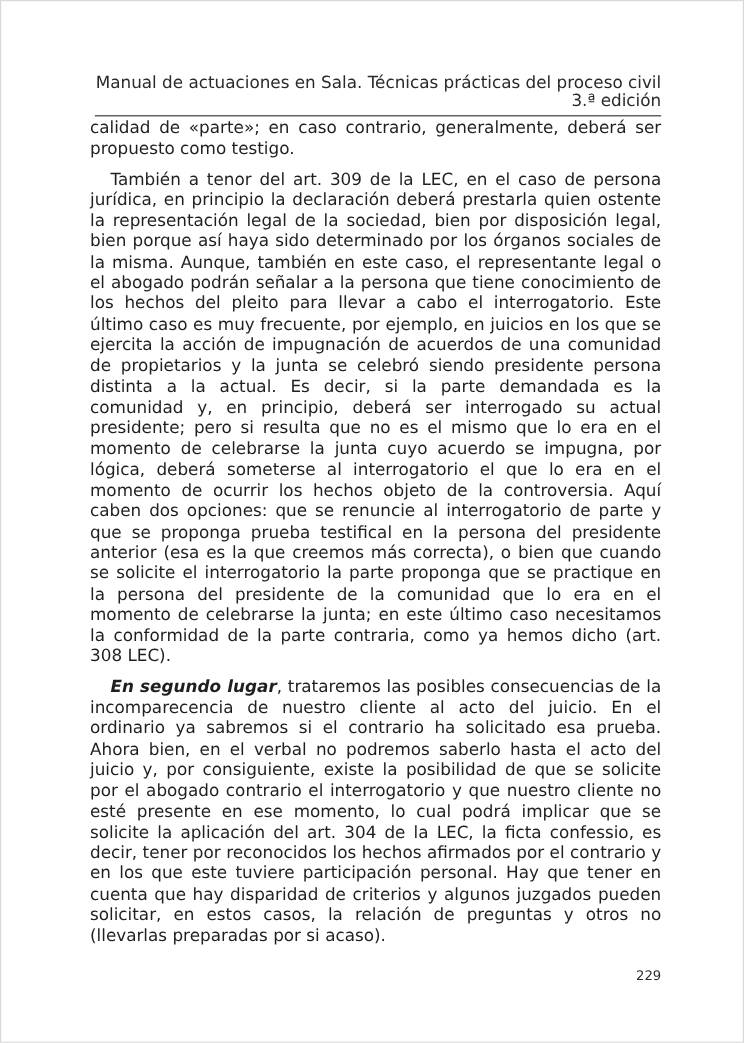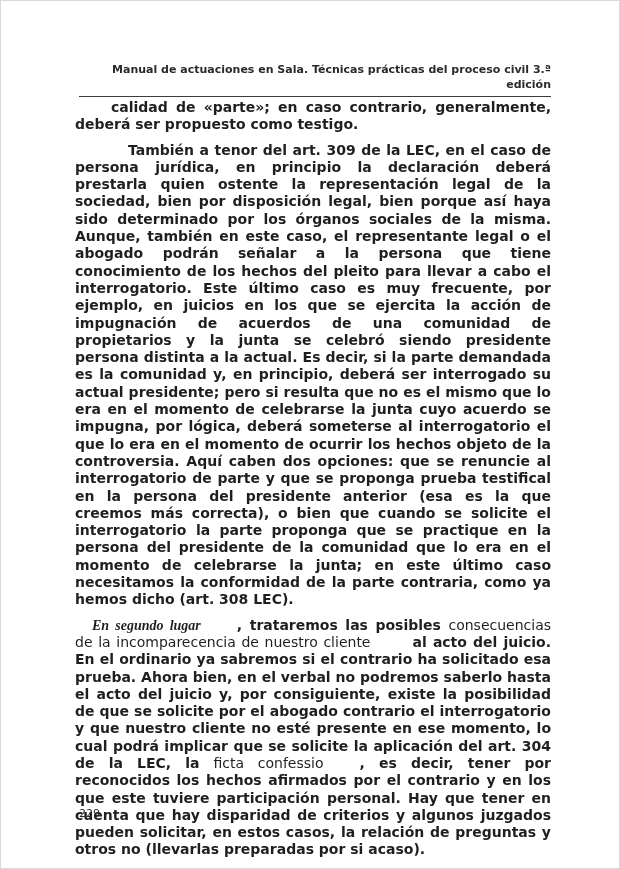--- a/index.html
+++ b/index.html
@@ -18,26 +18,25 @@
       overflow: hidden;
       box-sizing: border-box;
       border: 1px solid #d9d9d9;
     }
     .running-header {
       position: absolute;
       left: 78px;
       top: 61px;
       width: 472px;
       text-align: right;
-      font-size: 11px;
+      font-size: 14px;
       line-height: 15px;
       color: #2a2a2a;
       padding-bottom: 4px;
       border-bottom: 1.5px solid #3c3c3c;
-      font-weight: bold;
     }
     .body-text {
       position: absolute;
       left: 74px;
       top: 98px;
       width: 476px;
       font-size: 14px;
       line-height: 17.3px;
       text-align: justify;
       color: #1f1f1f;
@@ -45,28 +44,29 @@
     .body-text p.para {
       margin: 0;
       padding: 0;
     }
     .body-text p.para + p.para {
       margin-top: 8px;
     }
     .body-text p.para.indent {
       text-indent: 17px;
     }
-    .seg-normal { font-style: normal; font-weight: bold; margin-left: 36px; }
+    .seg-normal { font-style: normal; font-weight: normal; }
     .seg-italic { }
-    .seg-bold-italic { font-style: italic; font-weight: bold; font-family: Liberation Serif, serif; }
+    .seg-bold-italic { font-style: italic; font-weight: bold; }
     .page-number {
       position: absolute;
       left: 78px;
       top: 806px;
       width: 472px;
+      text-align: right;
       font-size: 11px;
       color: #2a2a2a;
     }
   </style>
 </head>
 <body>
 
 <div class="page">
 
   <div class="running-header">

